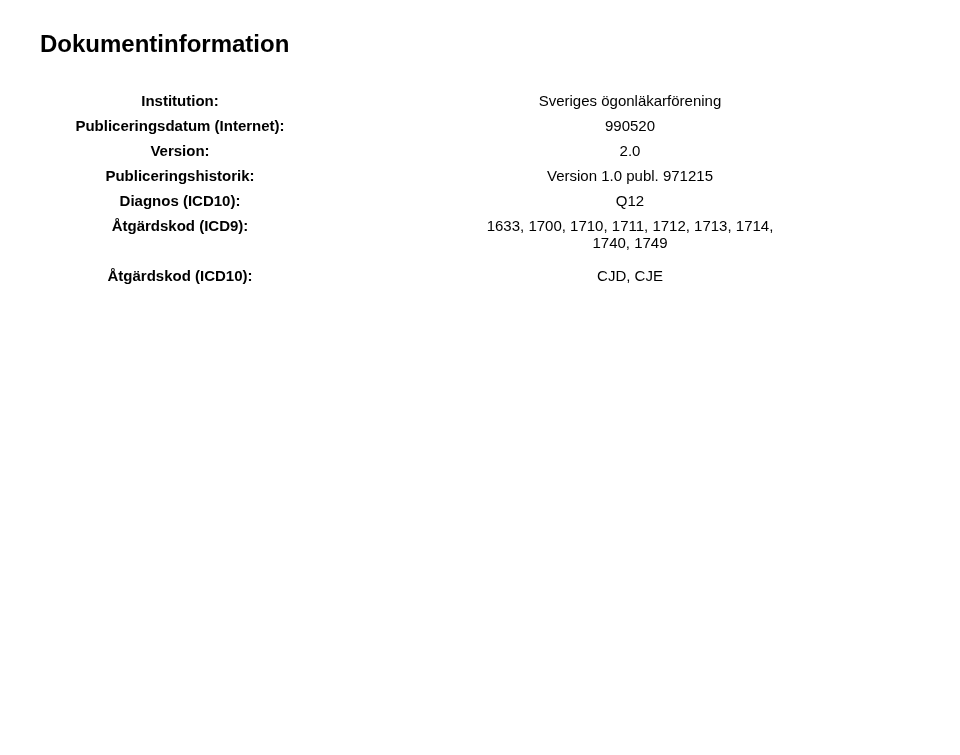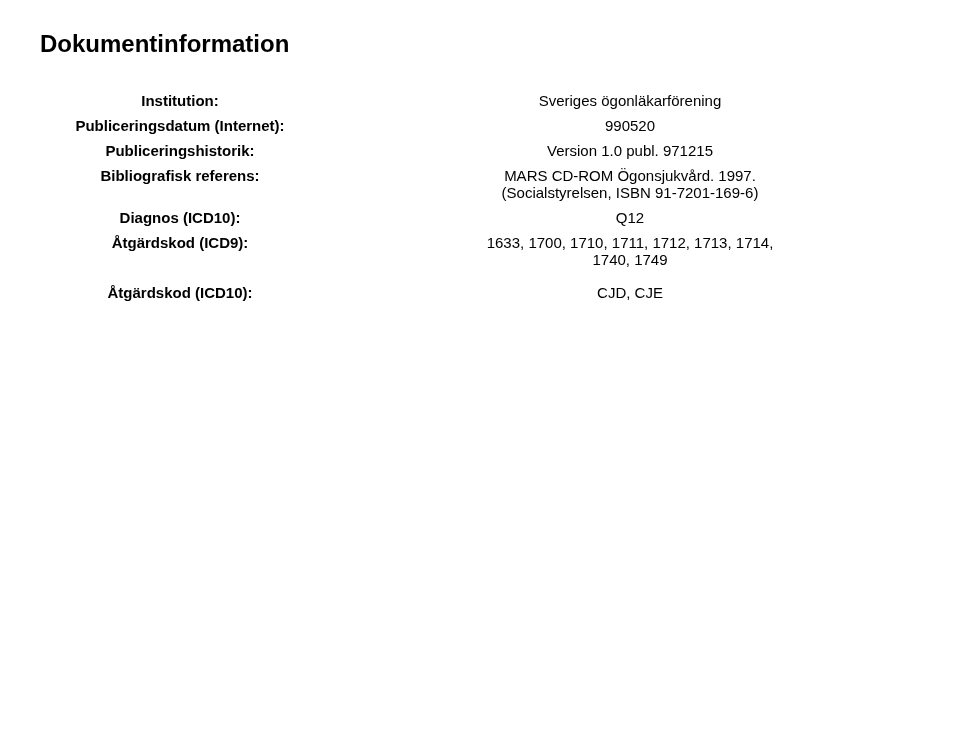--- a/index.html
+++ b/index.html
@@ -54,26 +54,26 @@
   <tbody id="table-body">
   <tr>
         <td class="label">Institution:</td>
         <td class="value">Sveriges ögonläkarförening</td>
       </tr>
       <tr>
         <td class="label">Publiceringsdatum (Internet):</td>
         <td class="value">990520</td>
       </tr>
       <tr>
+        <td class="label">Version:</td>
+        <td class="value">2.0</td>
+      </tr>
+      <tr>
         <td class="label">Publiceringshistorik:</td>
         <td class="value">Version 1.0 publ. 971215</td>
-      </tr>
-      <tr>
-        <td class="label">Bibliografisk referens:</td>
-        <td class="value">MARS CD-ROM Ögonsjukvård. 1997.<br>(Socialstyrelsen, ISBN 91-7201-169-6)</td>
       </tr>
       <tr>
         <td class="label">Diagnos (ICD10):</td>
         <td class="value">Q12</td>
       </tr>
       <tr>
         <td class="label">Åtgärdskod (ICD9):</td>
         <td class="value">1633, 1700, 1710, 1711, 1712, 1713, 1714,<br>1740, 1749</td>
       </tr>
       <tr>

